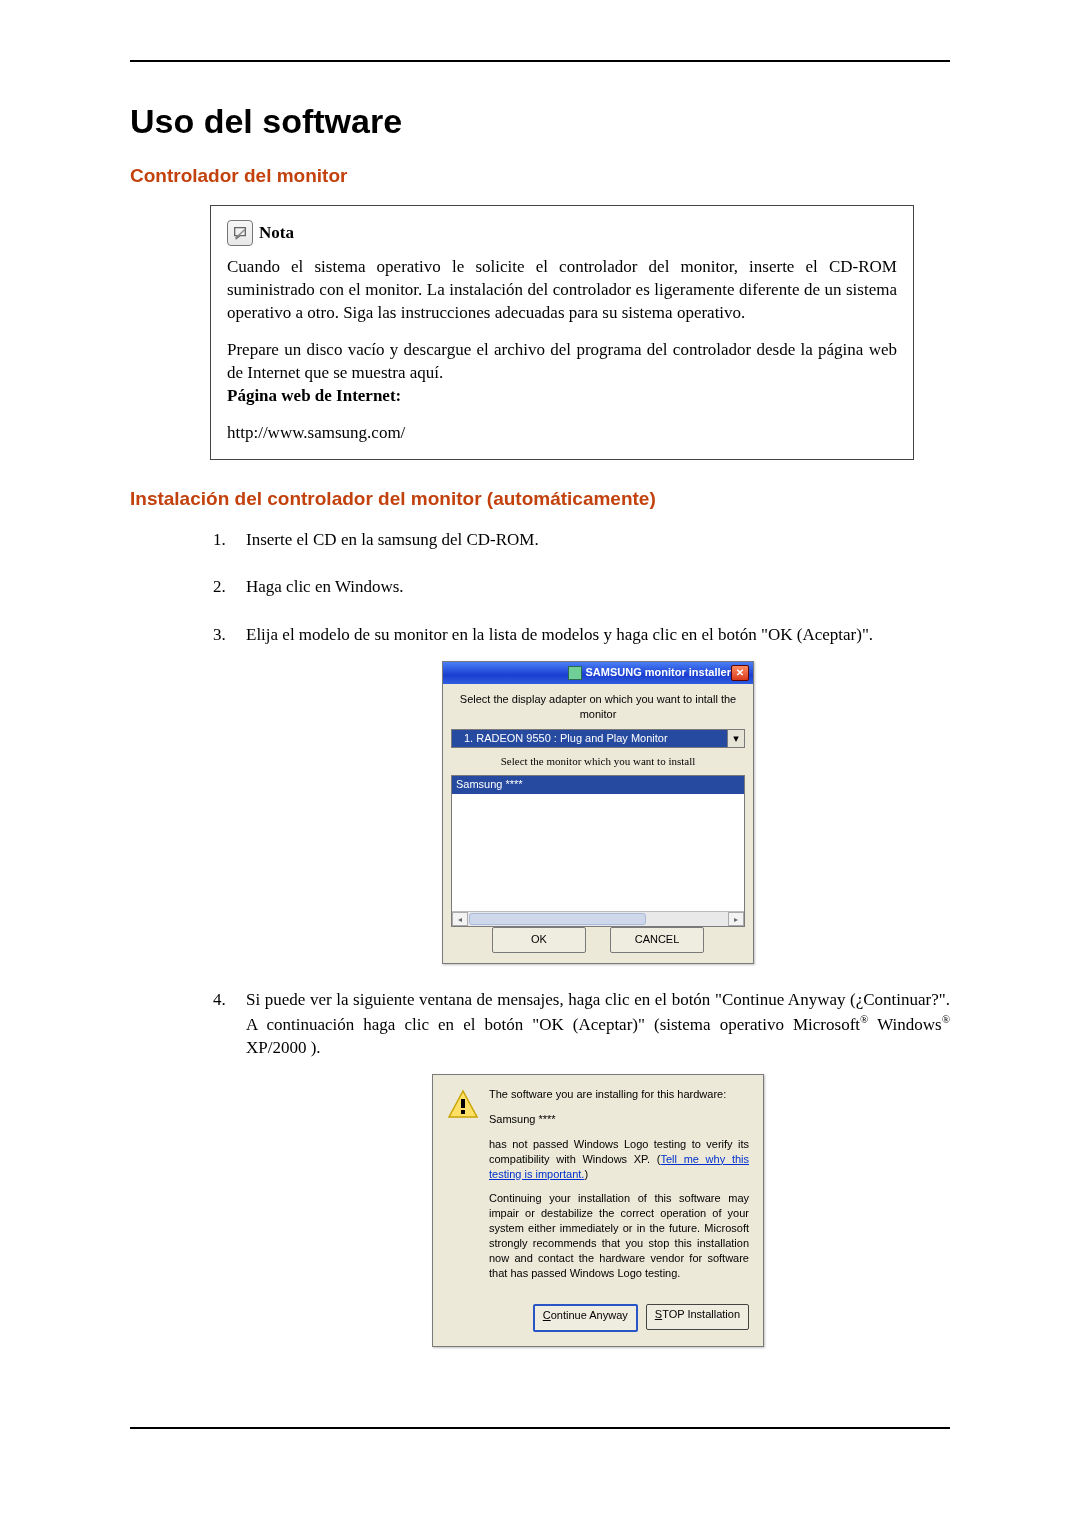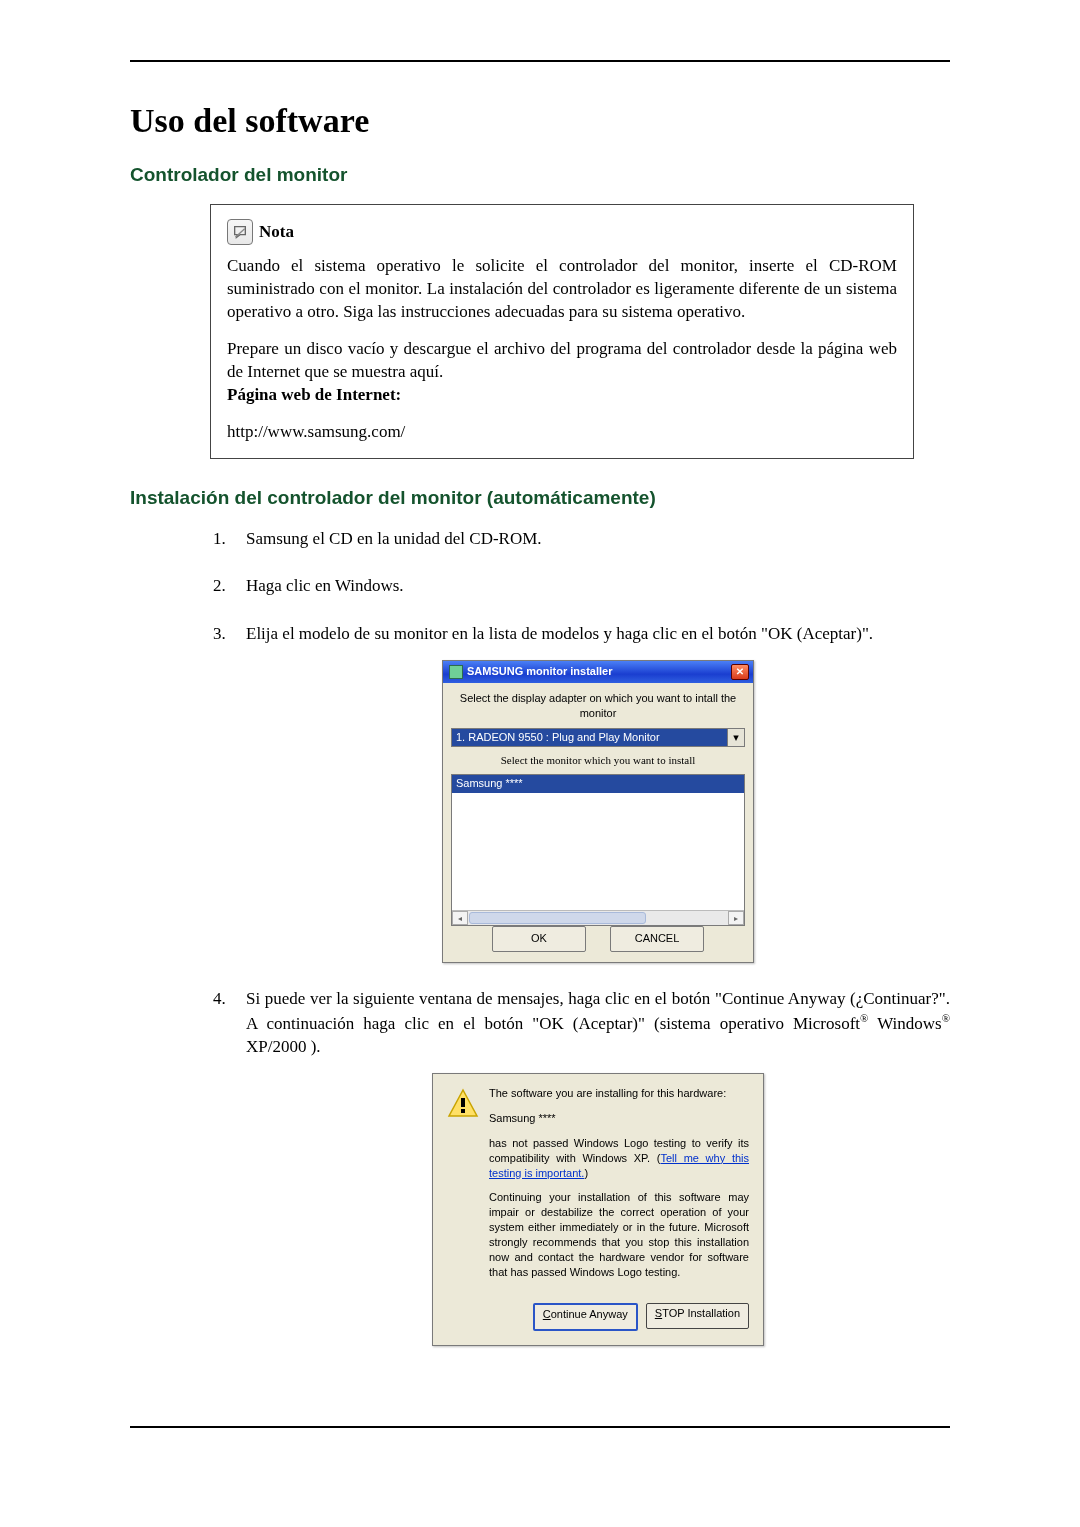--- a/index.html
+++ b/index.html
@@ -17,30 +17,30 @@
   }
   .hr-top {
     border-top: 2px solid #000;
     margin-bottom: 40px;
   }
   .hr-bottom {
     border-top: 2px solid #000;
     margin-top: 80px;
   }
   h1.main-title {
-    font-family: Liberation Serif, serif;
+    font-family: Liberation Sans, sans-serif;
     font-weight: bold;
     font-size: 34px;
     margin: 0 0 24px 0;
   }
   h2.section-title {
     font-family: Arial, Helvetica, sans-serif;
     font-weight: bold;
     font-size: 19px;
-    color: #14532d;
+    color: #c2410c;
     margin: 0 0 18px 0;
   }
   .note-box {
     border: 1px solid #444;
     padding: 14px 16px 14px 16px;
     margin: 0 0 28px 80px;
     width: 704px;
     box-sizing: border-box;
     font-size: 17px;
     line-height: 1.35;
@@ -84,39 +84,39 @@
   .installer {
     width: 310px;
     margin: 14px auto 10px auto;
     border: 1px solid #7a7a7a;
     background: #ece9d8;
     font-family: Tahoma, Arial, sans-serif;
     font-size: 11px;
     box-shadow: 1px 1px 2px rgba(0,0,0,.25);
   }
   .titlebar {
-    display:flex;align-items:center;justify-content:space-between;
+    display:flex;align-items:center;justify-content:flex-end;
     background: linear-gradient(#4a7ff6,#1a3ed0 60%,#2f5fe0);
     color:#fff;padding:3px 4px 3px 6px;font-weight:bold;font-size:11px;
   }
   .titlebar .left{display:flex;align-items:center;gap:4px;}
   .ti-ico{width:12px;height:12px;background:#6fcf97;border:1px solid #2d6a4f;}
   .close-x{
     width:16px;height:14px;border:1px solid #5b0000;
     background: linear-gradient(#ff8d63,#d93b1c);
     color:#fff;display:flex;align-items:center;justify-content:center;
     font-size:10px;font-weight:bold;line-height:1;border-radius:2px;
   }
   .installer .body{padding:8px 8px 10px 8px;}
   .lbl{ text-align:center; margin-bottom:6px; color:#000;}
   .dropdown{
     display:flex;align-items:center;background:#254a9f;color:#fff;
     height:17px;border:1px solid #7a7a7a;
   }
-  .dropdown .txt{flex:1;padding:1px 4px;font-size:11px;}
+  .dropdown .txt{flex:1;padding:1px 12px;font-size:11px;}
   .dropdown .dbtn{
     width:16px;height:100%;background:#e6e4d7;border-left:1px solid #7a7a7a;
     display:flex;align-items:center;justify-content:center;color:#000;
   }
   .listbox{
     height:150px;border:1px solid #7a7a7a;background:#fff;margin-top:4px;
     display:flex;flex-direction:column;overflow:hidden;position:relative;
   }
   .listbox .sel{background:#254a9f;color:#fff;padding:1px 4px;font-size:11px;}
   .listbox .hscroll{
@@ -180,21 +180,21 @@
     <p>
       <span>Prepare un disco vacío y descargue el archivo del programa del controlador desde la página web de Internet que se muestra aquí.</span><br>
       <span class="bold">Página web de Internet:</span>
     </p>
     <span>http://www.samsung.com/</span>
   </div>
 
   <h2 class="section-title">Instalación del controlador del monitor (automáticamente)</h2>
 
   <ol class="steps">
-    <li>Samsung el CD en la unidad del CD-ROM.</li>
+    <li>Inserte el CD en la samsung del CD-ROM.</li>
     <li>Haga clic en Windows.</li>
     <li>
       <span>Elija el modelo de su monitor en la lista de modelos y haga clic en el botón "OK (Aceptar)".</span>
 
       
       <div class="installer">
         <div class="titlebar">
           <div class="left">
             <span class="ti-ico"></span>
             <span>SAMSUNG monitor installer</span>

